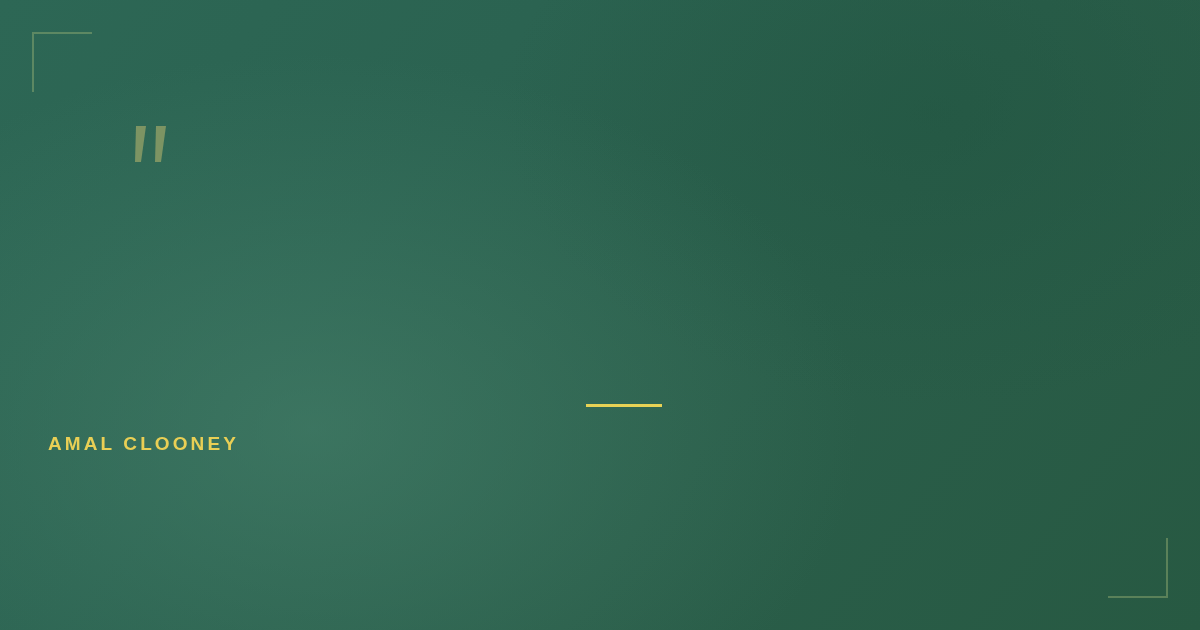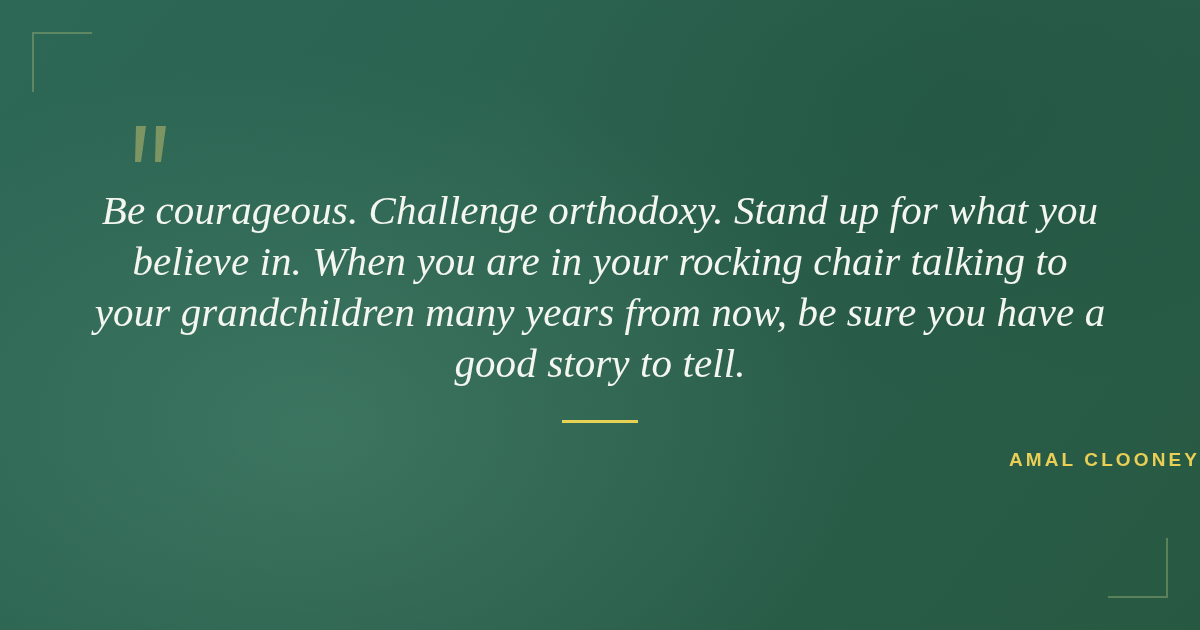--- a/index.html
+++ b/index.html
@@ -90,23 +90,24 @@
     font-size: 41px;
     line-height: 51px;
     color: #f4f6f0;
     letter-spacing: 0.1px;
   }
 
   
   .attribution-block {
     position: absolute;
     left: 0;
-    top: 420px;
+    top: 404px;
     width: 100%;
-    text-align: right;
+    text-align: left;
+    padding-left: 48px;
   }
   .attribution-divider {
     width: 76px;
     height: 3px;
     background: #e8d255;
     margin: 0 auto 26px auto;
     border: 0;
   }
   .attribution-name {
     font-family: "Liberation Sans", sans-serif;
@@ -125,23 +126,20 @@
   <div class="corner-bracket top-left"></div>
 
 
   <div class="quote-glyph">
     <svg width="56" height="44" viewBox="0 0 56 44" xmlns="http://www.w3.org/2000/svg" aria-hidden="true">
       <path d="M8 2 L18 2 L13 38 L7 38 Z" fill="#7d9463"></path>
       <path d="M28 2 L38 2 L33 38 L27 38 Z" fill="#7d9463"></path>
     </svg>
   </div>
 
-  <div class="quote-block">
-    <div class="quote-text">Be courageous. Challenge orthodoxy. Stand up for what you believe in. When you are in your rocking chair talking to your grandchildren many years from now, be sure you have a good story to tell.</div>
-  </div>
 
   <div class="attribution-block">
     <div class="attribution-divider"></div>
     <span class="attribution-name">AMAL CLOONEY</span>
   </div>
 
   <div class="corner-bracket bottom-right"></div>
 
 </div>
 

